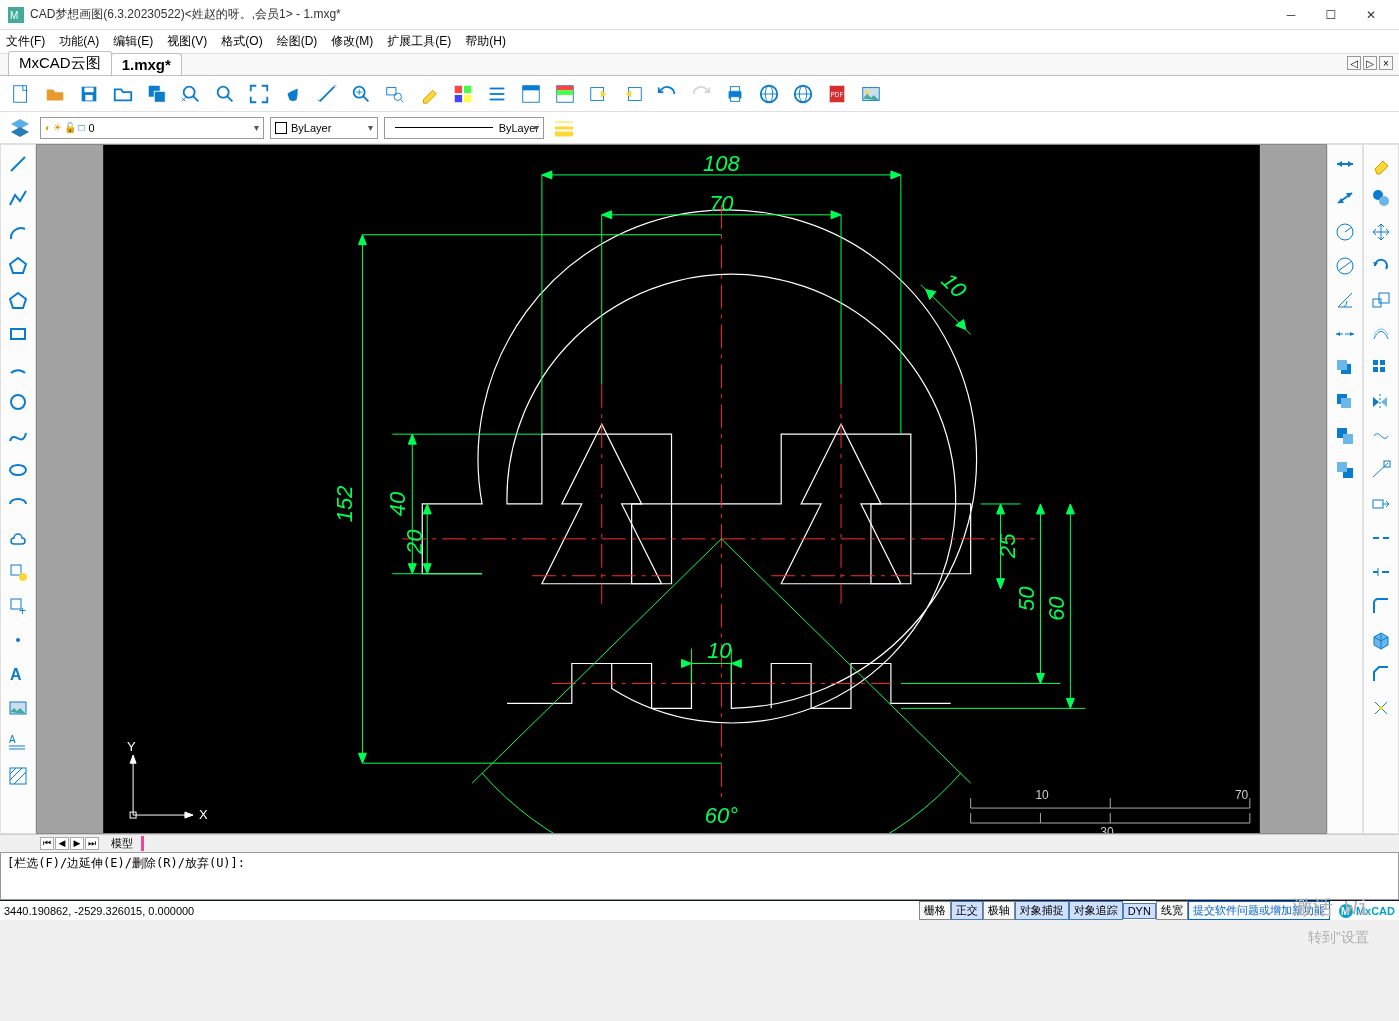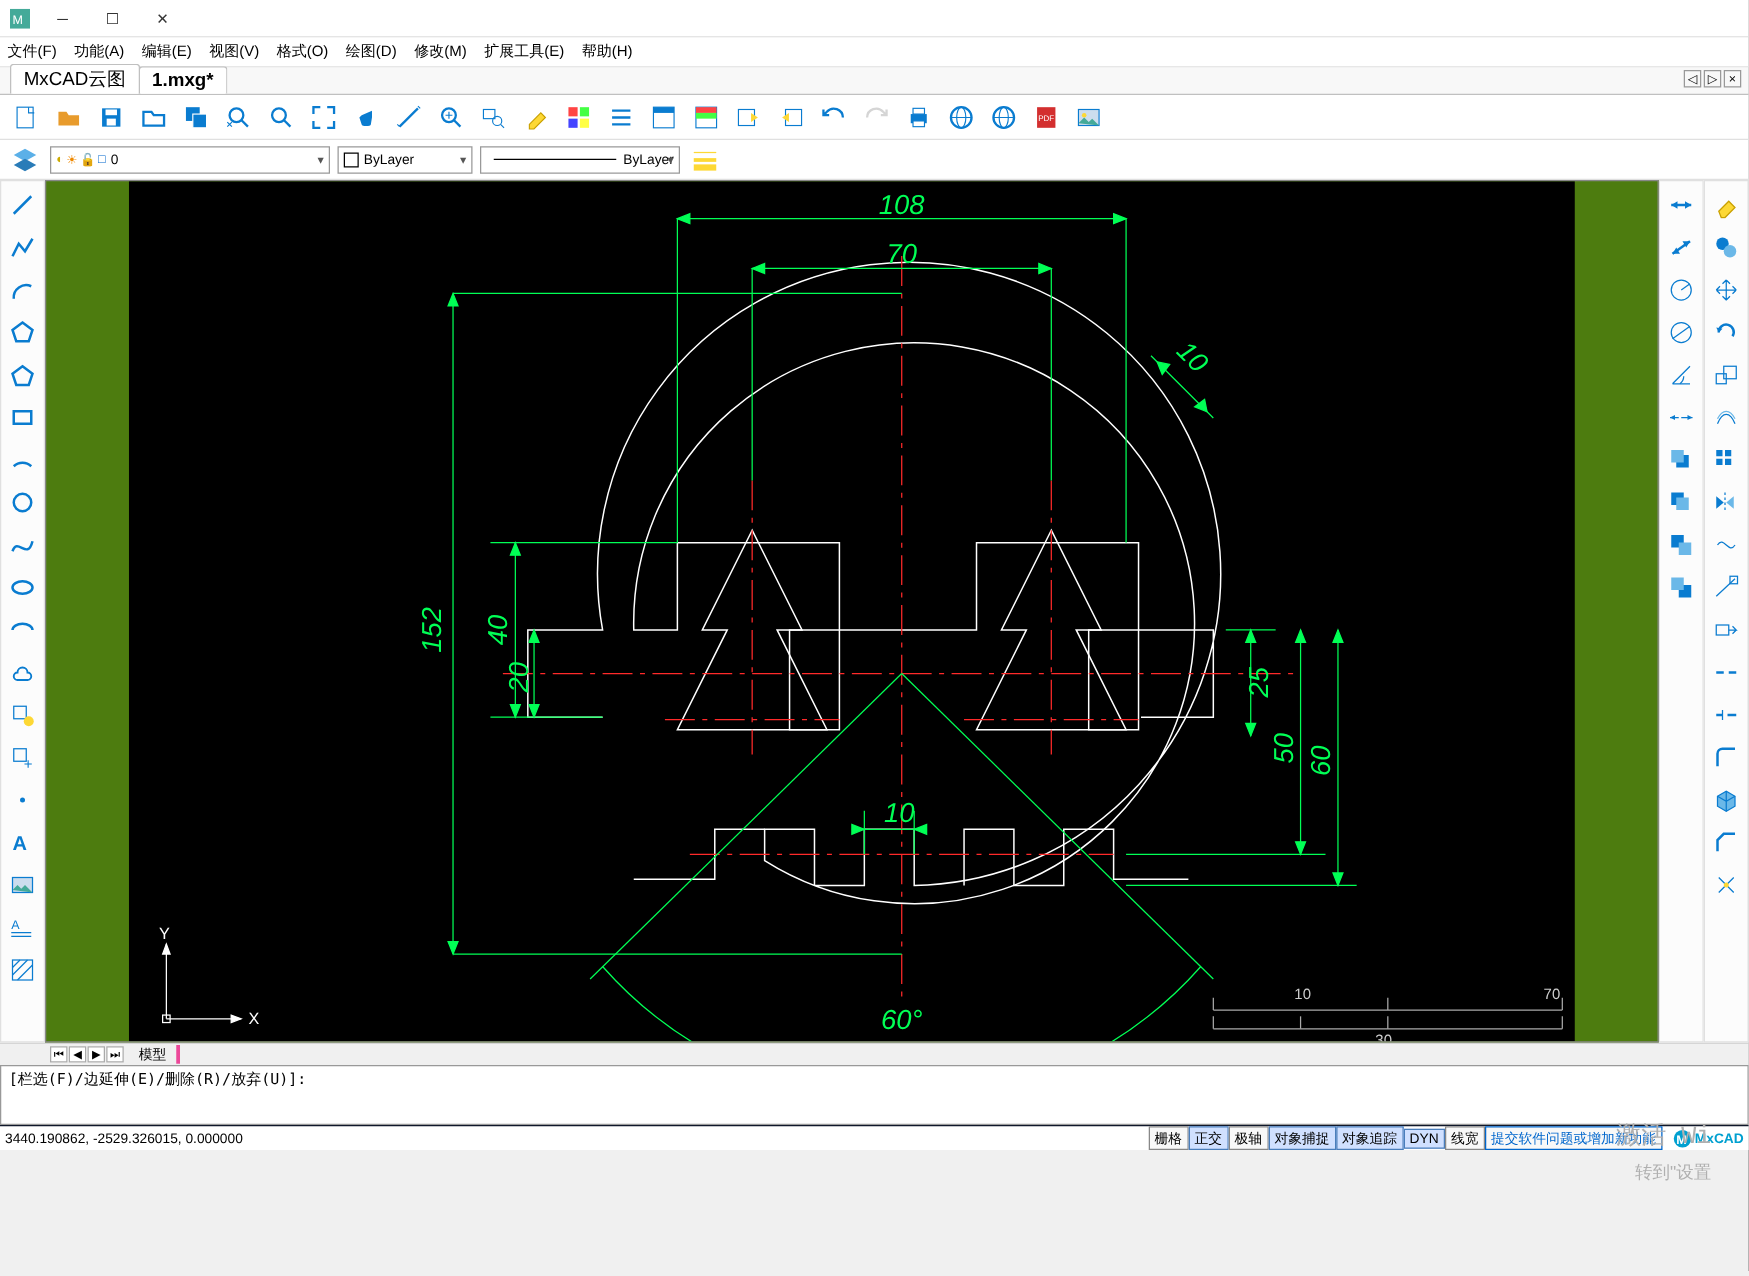--- a/index.html
+++ b/index.html
@@ -26,21 +26,21 @@
   .combo.layer { width: 224px; }
   .combo.color { width: 108px; }
   .combo.ltype { width: 160px; }
   .colorswatch { width:12px; height:12px; border:1px solid #000; margin-right:4px;}
   .ltype-line { flex:1; border-top:1px solid #000; margin:0 6px;}
   .workspace { display: flex; height: 690px; }
   .lefttools, .righttools { width: 36px; background: #fcfcfc; border: 1px solid #e0e0e0; display: flex; flex-direction: column; align-items: center; padding-top: 4px; gap: 4px; }
   .righttools.r2 { width:36px;}
   .sidetool { width: 30px; height: 30px; display:flex; align-items:center; justify-content:center;}
   .sidetool svg { width:22px; height:22px; }
-  .canvas-wrap { flex: 1; background: #4d7c0f; position: relative; border: 1px solid #888; }
+  .canvas-wrap { flex: 1; background: #a3a3a3; position: relative; border: 1px solid #888; }
   .canvas { width: 100%; height: 100%; display:block; }
   .bottom-tabs { height: 18px; background:#f0f0f0; display:flex; align-items:center; padding-left:40px; font-size:11px; border-top:1px solid #ccc;}
   .bottom-tabs .btab { padding:0 8px; border-right:3px solid #ec4899;text-align:right;}
   .bottom-tabs .arrows { display:flex; gap:1px; margin-right:4px;}
   .bottom-tabs .arrows span{width:14px;text-align:center;border:1px solid #aaa;background:#fff;font-size:9px;}
   .cmdline { border:1px solid #999; background:#fff; padding:2px 6px; font-size:12px; height:48px; font-family: SimSun, monospace;}
   .cmdline .prompt-row{display:flex;align-items:center;gap:4px;}
   .cmdline input{border:none;outline:none;flex:1;font-family:inherit;font-size:12px;}
   .statusbar { height: 20px; background:#fff; border-top:1px solid #0f172a; display:flex; align-items:center; padding:0 4px; font-size:11px; gap:8px;}
   .statusbar .coords{flex:0 0 auto; margin-right:20px;}
@@ -58,20 +58,21 @@
 </head>
 <body>
 
 <div class="titlebar">
   <span class="icon">
     <svg viewBox="0 0 16 16">
         <rect width="16" height="16" fill="#4a9"></rect>
         <text x="2" y="12" font-size="10" fill="#fff">M</text>
       </svg>
   </span>
+  <span class="title">CAD梦想画图(6.3.20230522)&lt;姓赵的呀。,会员1&gt; - 1.mxg*</span>
   <div class="win-btns">
     <div class="win-btn">─</div>
     <div class="win-btn">☐</div>
     <div class="win-btn">✕</div>
   </div>
 </div>
 
 <div class="menubar">
   <span>文件(F)</span>
   <span>功能(A)</span>

